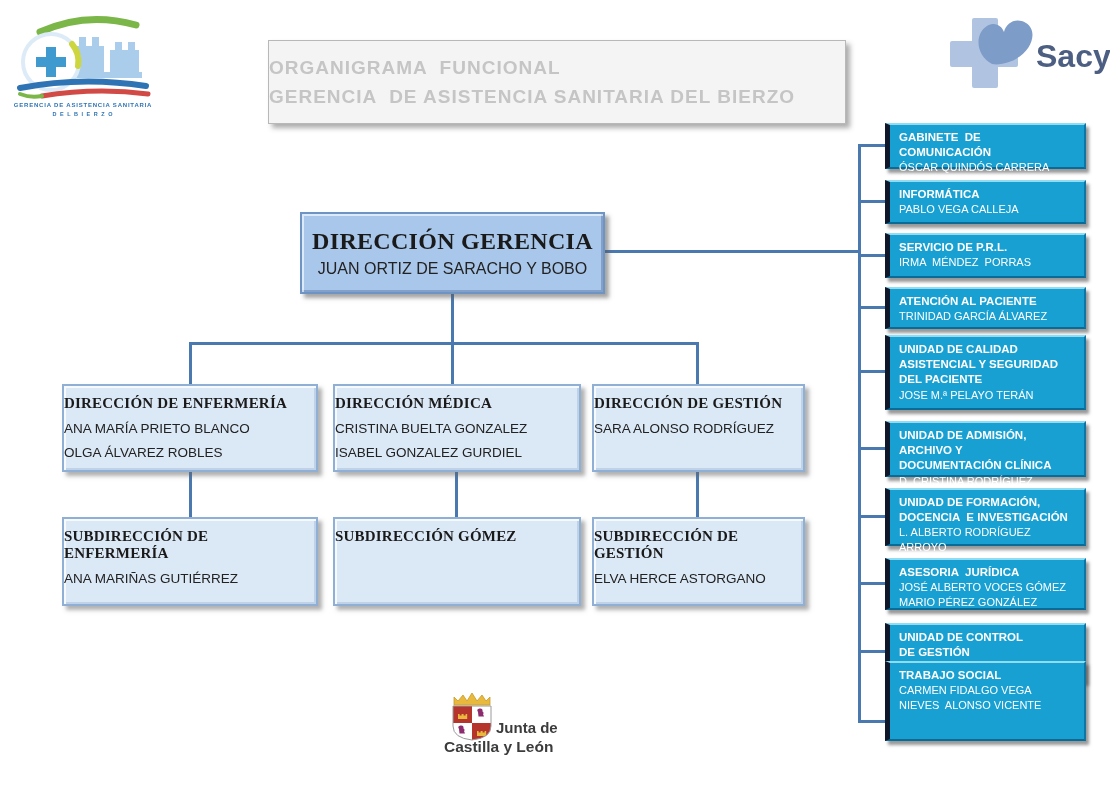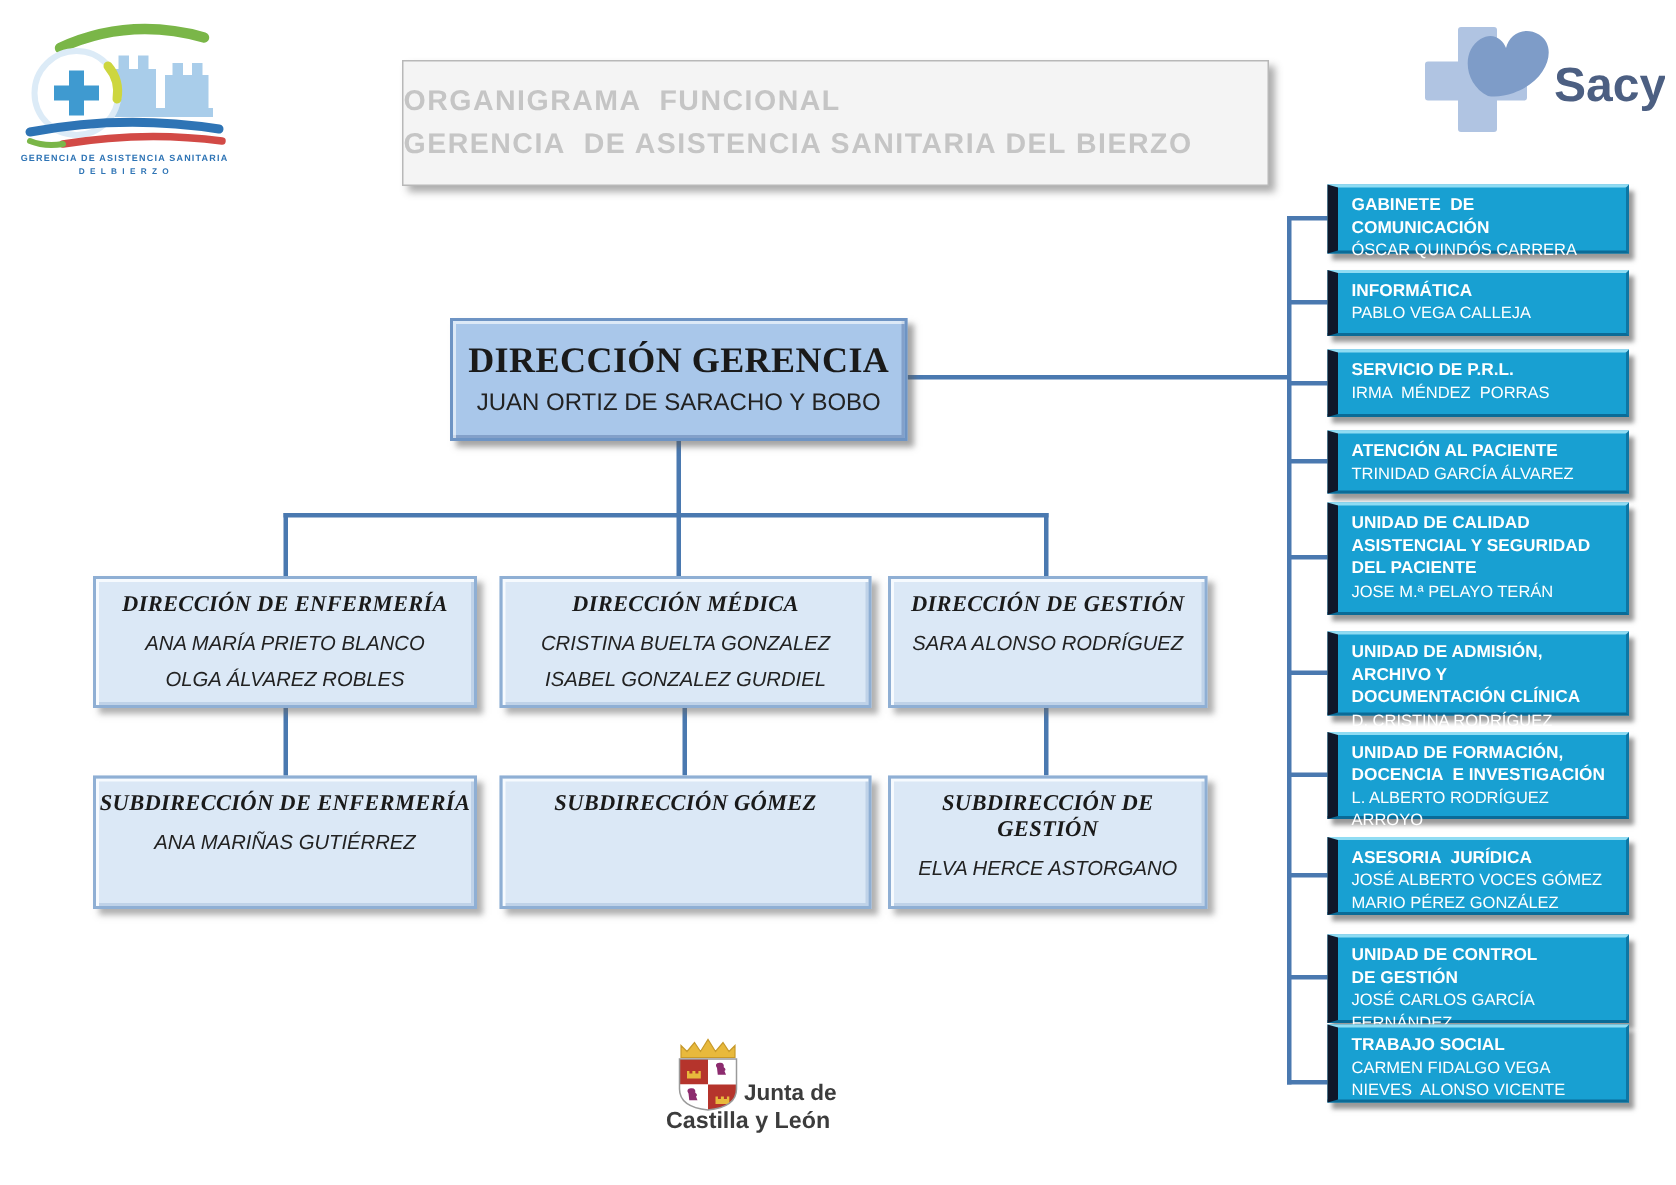--- a/index.html
+++ b/index.html
@@ -20,31 +20,31 @@
   
   .root-box{position:absolute;left:300px;top:212px;width:305px;height:82px;box-sizing:border-box;
             background:var(--root-fill);border:2px solid var(--root-border);text-align:center;
             box-shadow:inset 2px 2px 0 rgba(255,255,255,.6),inset -2px -2px 0 rgba(60,90,140,.35),
                        4px 4px 4px rgba(90,90,90,.55);}
   .root-box .box-title{font-family:"Liberation Serif",serif;font-weight:bold;font-size:24px;
                        color:var(--ink);margin-top:14px;letter-spacing:.3px;}
   .root-box .box-person{font-size:16px;color:#222;margin-top:5px;}
 
   .dir-box{position:absolute;box-sizing:border-box;height:88px;
-           background:var(--dir-fill);border:2px solid var(--dir-border);text-align:center;
+           background:var(--dir-fill);border:2px solid var(--dir-border);text-align:left;
            box-shadow:inset 2px 2px 0 #f6fafe,inset -2px -2px 0 #bfd2e8,
-                      4px 4px 4px rgba(100,100,100,.5);font-style:italic;}
+                      4px 4px 4px rgba(100,100,100,.5);}
   .dir-box .box-title{font-family:"Liberation Serif",serif;font-weight:bold;font-size:15px;
                       color:var(--ink);margin-top:9px;letter-spacing:.2px;}
   .dir-box .box-person{font-size:13.5px;color:#222;margin-top:9px;white-space:pre-wrap;}
 
   
   .staff-box{position:absolute;left:885px;width:201px;box-sizing:border-box;
              background:var(--accent);color:#fff;padding:5px 9px;
-             border-top:2px solid var(--accent-light);border-left:7px solid #0f172a;
+             border-top:2px solid var(--accent-light);border-left:5px solid #0f172a;
              border-right:2px solid #0d76a4;border-bottom:2px solid var(--accent-dark);
              box-shadow:3px 4px 3px rgba(70,70,70,.55);}
   .staff-title{font-weight:bold;font-size:11.5px;line-height:1.32;white-space:pre-wrap;}
   .staff-name{font-size:11px;line-height:1.32;white-space:pre-wrap;}
 
   
   .logo{position:absolute;}
 </style>
 </head>
 <body>
@@ -165,21 +165,21 @@
   <div class="staff-box" style="top:558px;height:52px">
     <div class="staff-title">ASESORIA  JURÍDICA</div>
     <div class="staff-name">JOSÉ ALBERTO VOCES GÓMEZ</div>
     <div class="staff-name">MARIO PÉREZ GONZÁLEZ</div>
   </div>
   <div class="staff-box" style="top:623px;height:59px">
     <div class="staff-title">UNIDAD DE CONTROL
 DE GESTIÓN</div>
     <div class="staff-name">JOSÉ CARLOS GARCÍA FERNÁNDEZ</div>
   </div>
-  <div class="staff-box" style="top:683px;height:52px">
+  <div class="staff-box" style="top:661px;height:80px">
     <div class="staff-title">TRABAJO SOCIAL</div>
     <div class="staff-name">CARMEN FIDALGO VEGA</div>
     <div class="staff-name">NIEVES  ALONSO VICENTE</div>
   </div>
 
   <svg class="logo" style="left:440px;top:692px" width="132" height="68" viewBox="0 0 132 68">
     <path d="M14 13 L14 5 L18 9 L23 3 L27 9 L32 1 L37 9 L42 3 L46 9 L50 5 L50 13 Z" fill="#e8b93c" stroke="#c89a2a" stroke-width="0.8"></path>
     <clipPath id="shieldClip">
         <path d="M13 14 H51 V34 Q51 46 32 48 Q13 46 13 34 Z"></path>
       </clipPath>

